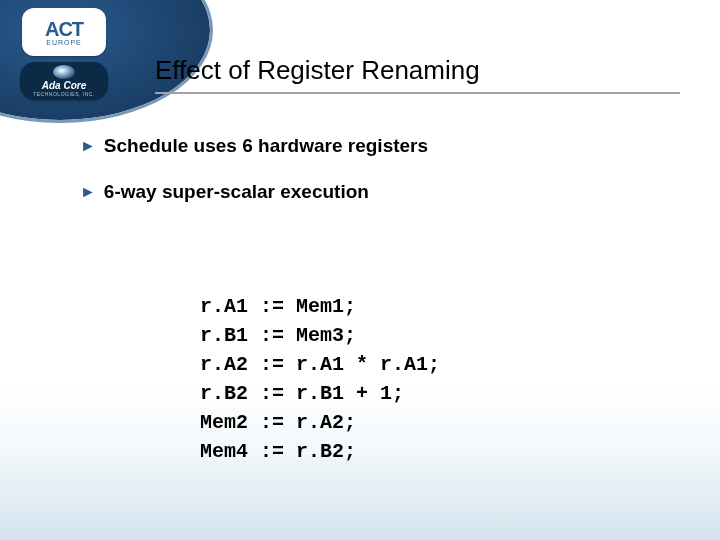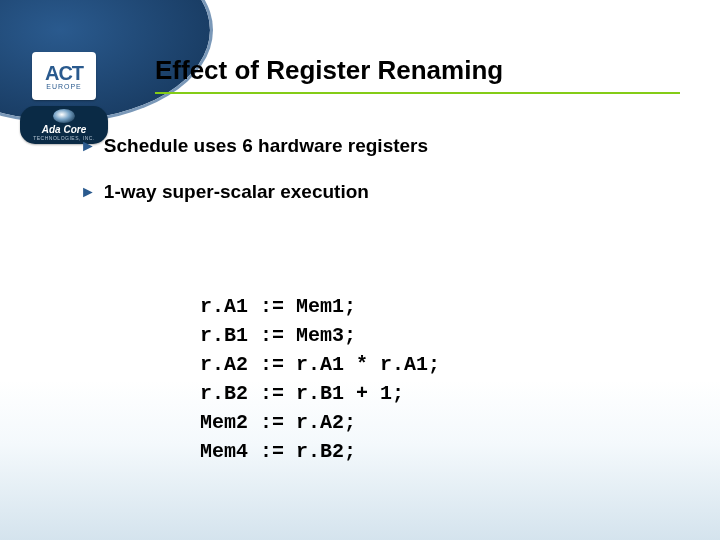--- a/index.html
+++ b/index.html
@@ -51,30 +51,29 @@
     position: absolute;
     left: 20px;
     top: 8px;
     display: flex;
     flex-direction: column;
     align-items: center;
     gap: 6px;
     z-index: 2;
   }
   .act-logo {
-    width: 64px;
+    width: 84px;
     height: 48px;
     background: #fff;
-    border-radius: 4px;
+    border-radius: 12px;
     display: flex;
     flex-direction: column;
     align-items: center;
     justify-content: center;
     box-shadow: 0 1px 2px rgba(0,0,0,.3);
-    margin-top: 44px;
   }
   .act-logo .big {
     font-weight: 900;
     font-size: 20px;
     color: #2a5a8e;
     line-height: 1;
     letter-spacing: -1px;
   }
   .act-logo .small {
     font-size: 7px;
@@ -112,24 +111,24 @@
   }
   .title-block {
     position: absolute;
     left: 155px;
     top: 55px;
     right: 40px;
     z-index: 3;
   }
   .title {
     font-size: 26px;
-    font-weight: bold;
+    font-weight: normal;
     color: #000;
     padding-bottom: 6px;
-    border-bottom: 2px solid #84cc16;
+    border-bottom: 2px solid #a3a3a3;
   }
   .bullets {
     position: absolute;
     left: 80px;
     top: 135px;
     right: 40px;
     z-index: 3;
   }
   .bullet {
     display: flex;
@@ -188,21 +187,21 @@
   <div class="title">Effect of Register Renaming</div>
 </div>
 
 <div class="bullets">
   <div class="bullet">
     <span class="triangle">►</span>
     <span class="bullet-text">Schedule uses 6 hardware registers</span>
   </div>
   <div class="bullet">
     <span class="triangle">►</span>
-    <span class="bullet-text">1-way super-scalar execution</span>
+    <span class="bullet-text">6-way super-scalar execution</span>
   </div>
 </div>
 
 <div class="code-block"><span>r.A1 := Mem1;</span>
 <span>r.B1 := Mem3;</span>
 <span>r.A2 := r.A1 * r.A1;</span>
 <span>r.B2 := r.B1 + 1;</span>
 <span>Mem2 := r.A2;</span>
 <span>Mem4 := r.B2;</span></div>
 

